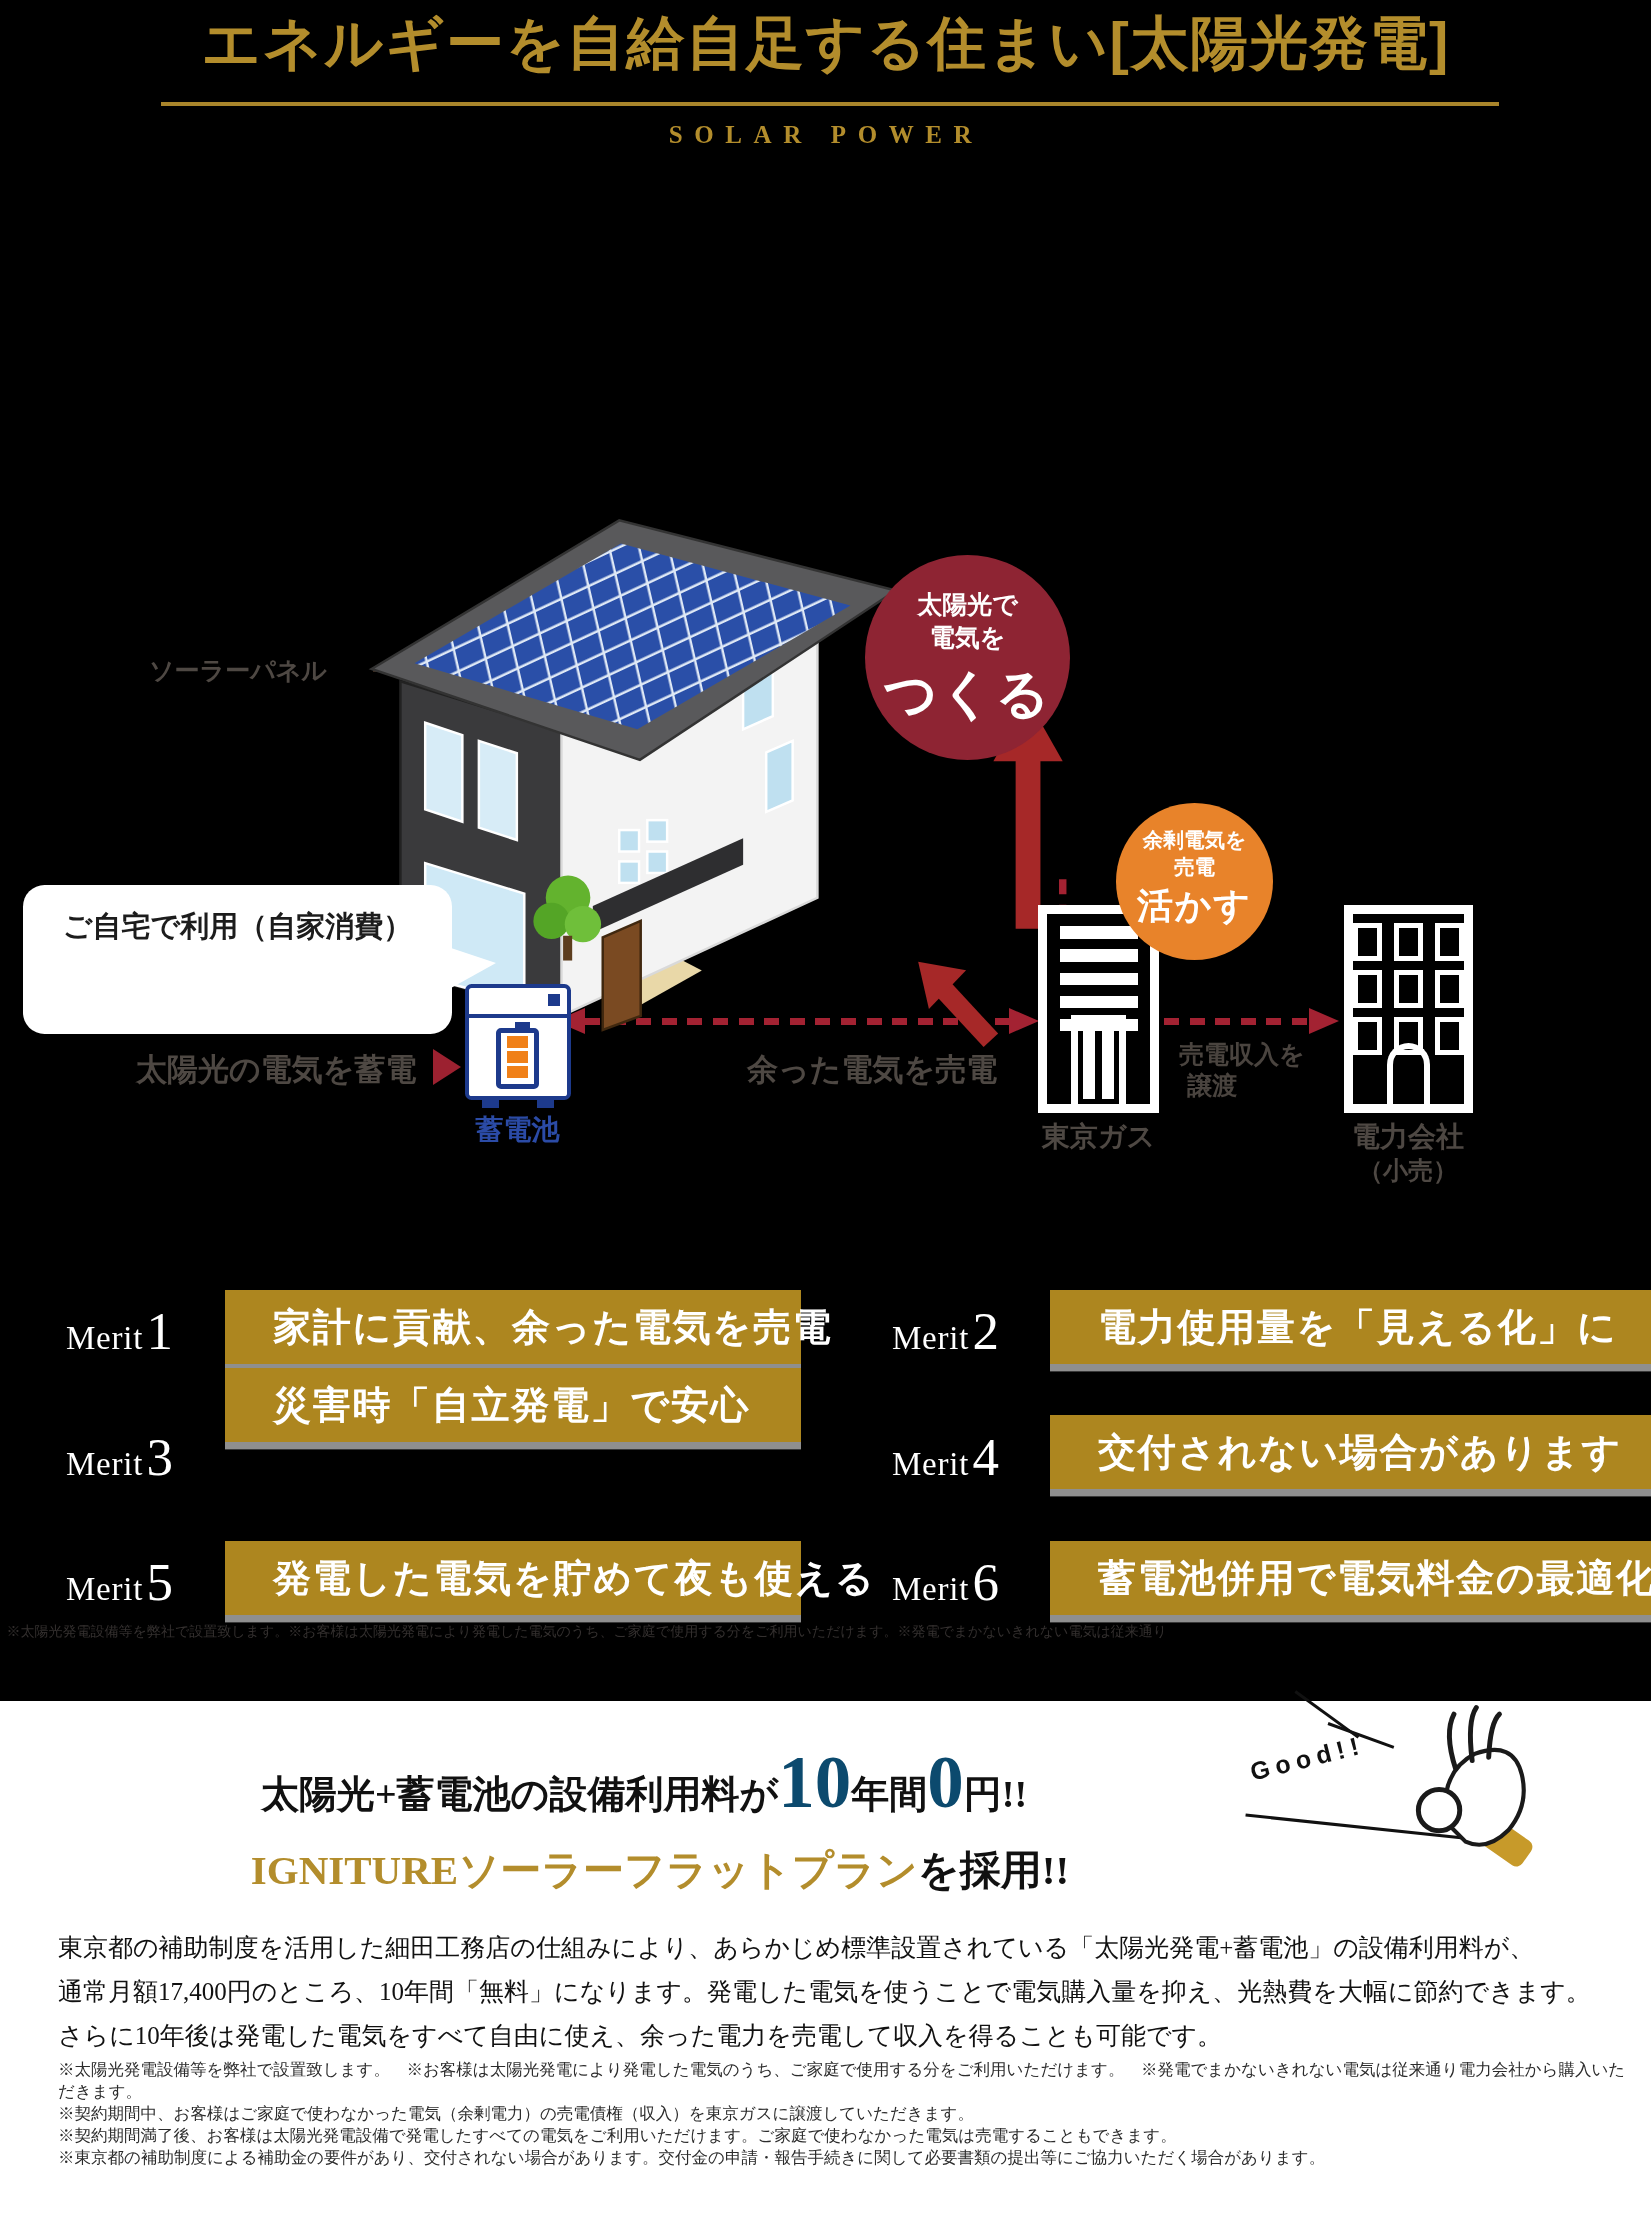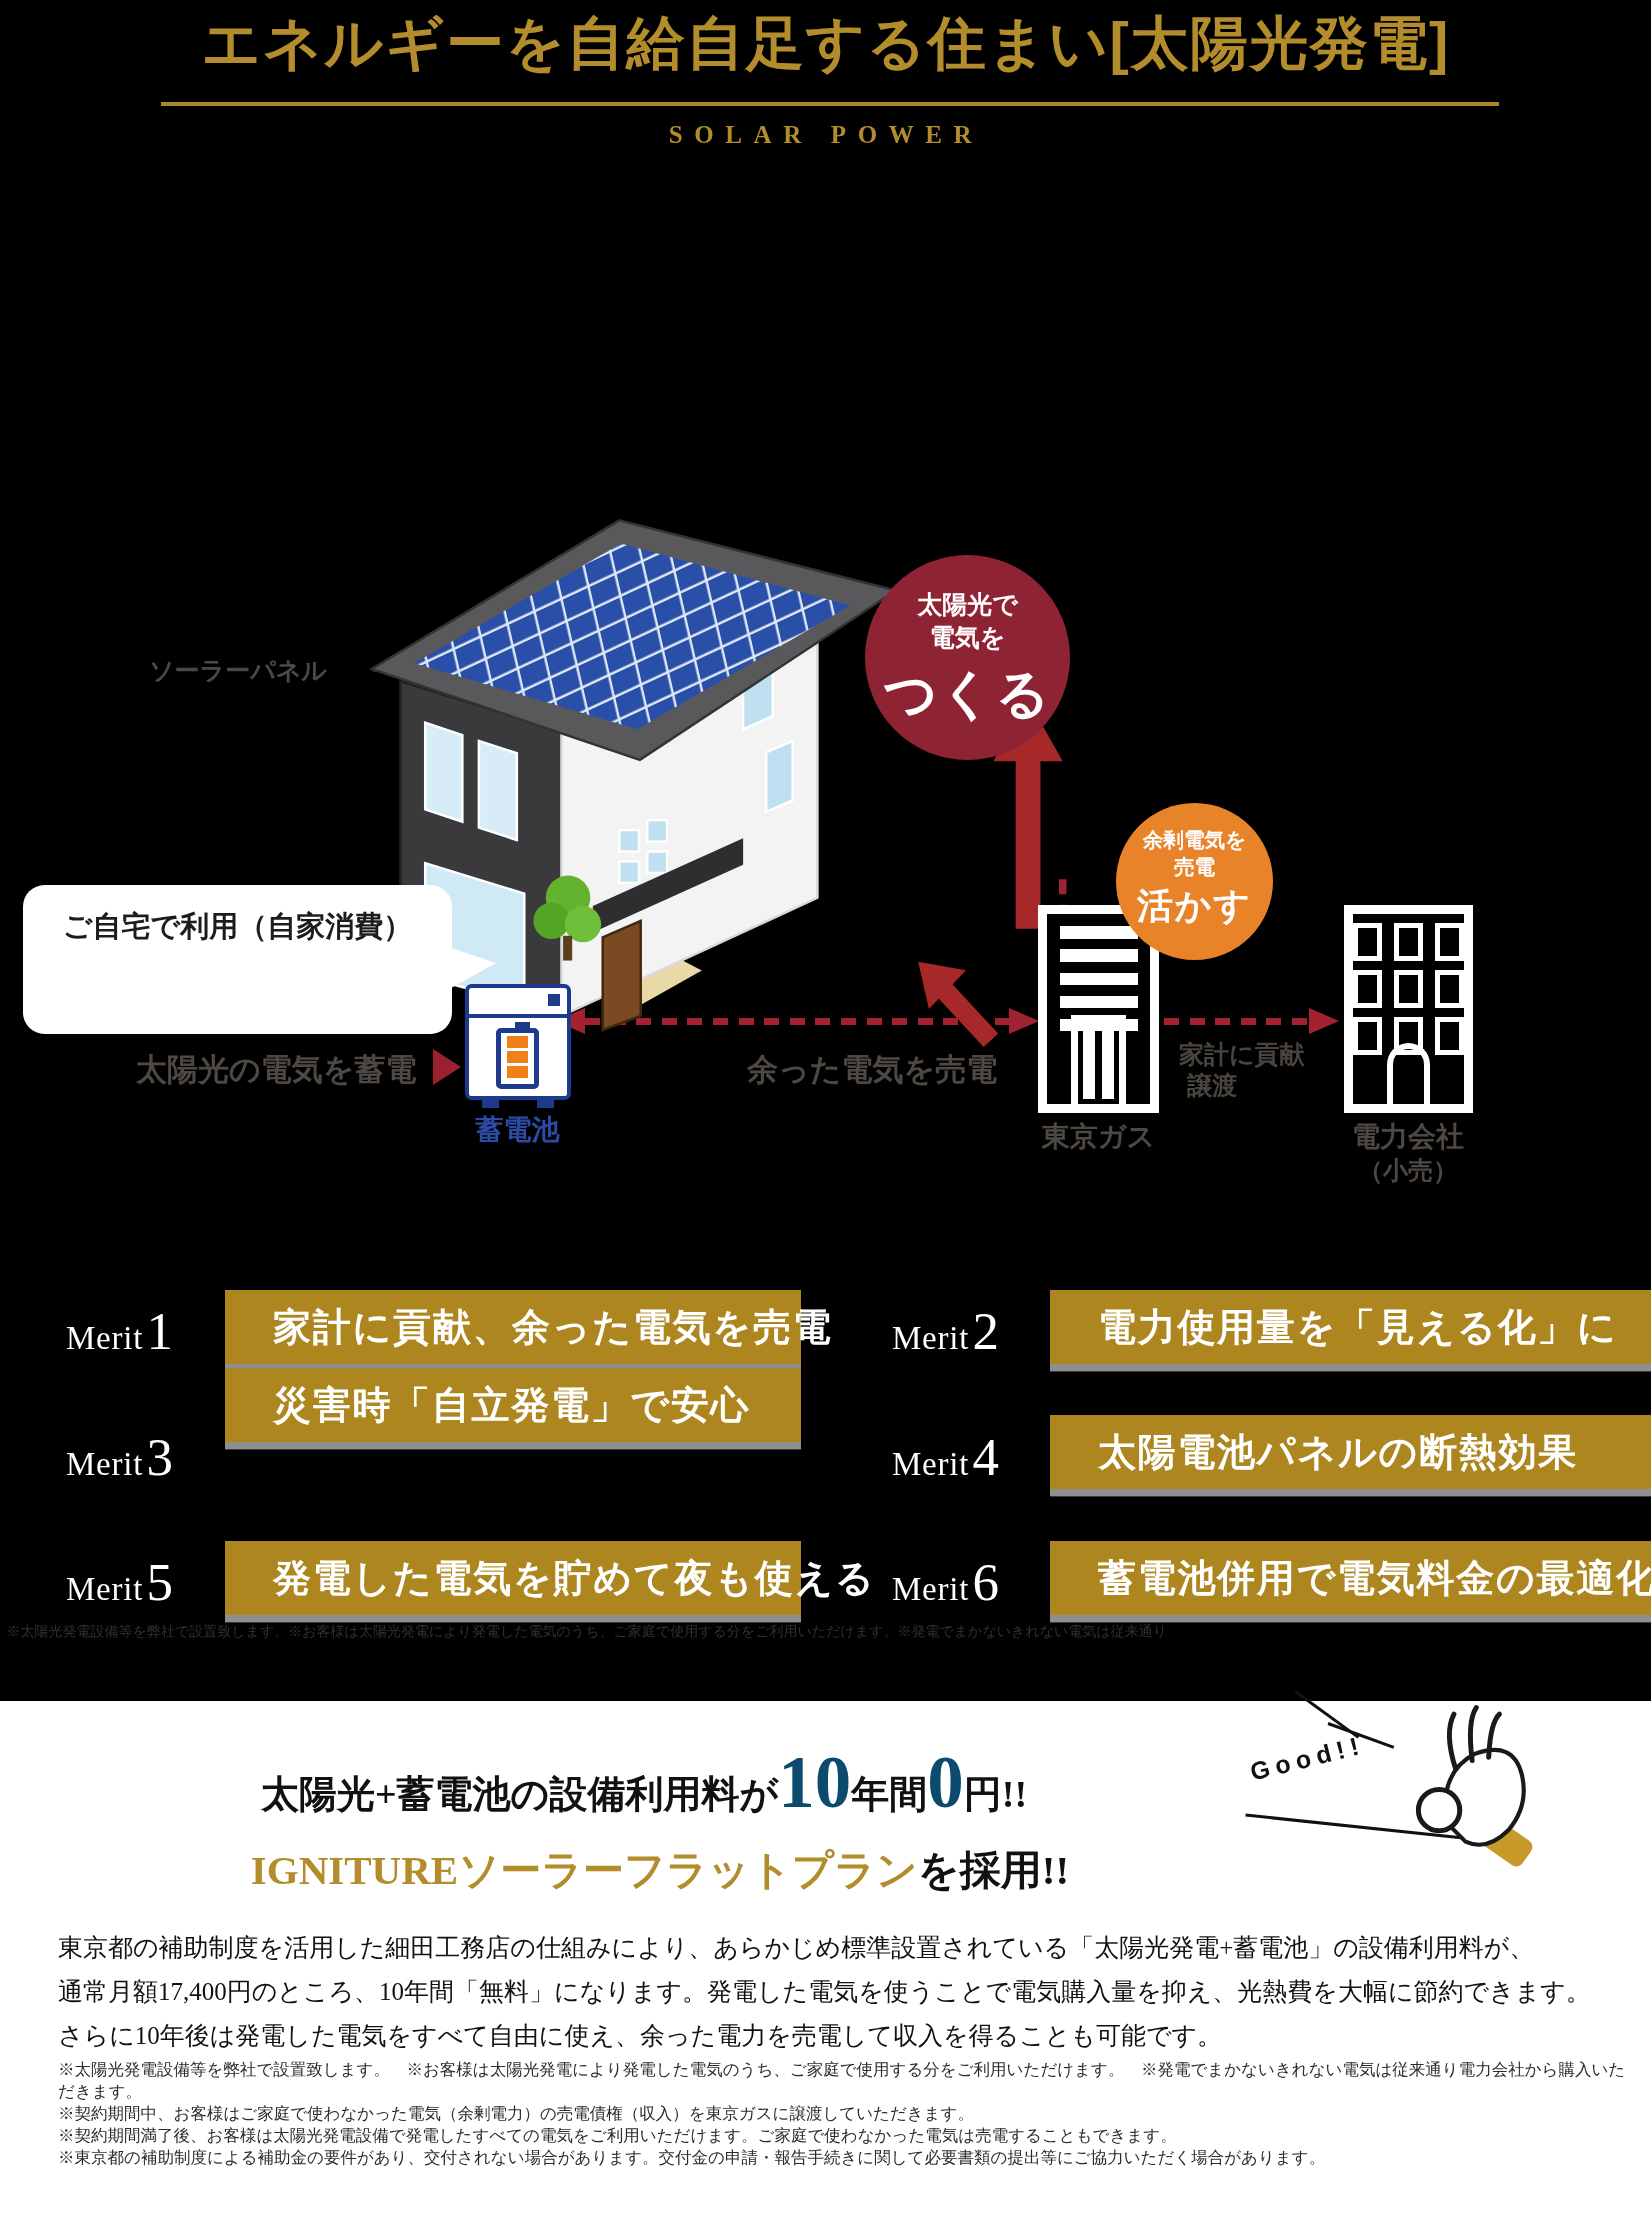--- a/index.html
+++ b/index.html
@@ -205,21 +205,21 @@
     <div class="slat"></div>
     <div class="slat"></div>
     <div class="b1-door">
         <div></div>
         <div></div>
       </div>
   </div>
   <div class="bldg-label" style="left:1034px;top:1118px;width:129px;">東京ガス</div>
 
   <div class="transfer">
-    <div>家計に貢献</div>
+    <div>売電収入を</div>
     <div class="t2">譲渡</div>
   </div>
 
   <div class="building b2">
     <div class="b2-row">
         <div class="win"></div>
         <div class="win"></div>
         <div class="win"></div>
       </div>
     <div class="b2-row">
@@ -253,21 +253,21 @@
   <div class="merit-label" style="left:33px;top:1427px;">
     <span class="mw">Merit</span><span class="mn">3</span>
   </div>
   <div class="merit-bar" style="left:225px;top:1368px;width:576px;">
     <span>災害時「自立発電」で安心</span>
   </div>
   <div class="merit-label" style="left:859px;top:1427px;">
     <span class="mw">Merit</span><span class="mn">4</span>
   </div>
   <div class="merit-bar" style="left:1050px;top:1415px;width:601px;">
-    <span>太陽電池パネルの断熱効果</span>
+    <span>交付されない場合があります</span>
   </div>
 
   <div class="merit-label" style="left:33px;top:1552px;">
     <span class="mw">Merit</span><span class="mn">5</span>
   </div>
   <div class="merit-bar" style="left:225px;top:1541px;width:576px;">
     <span>発電した電気を貯めて夜も使える</span>
   </div>
   <div class="merit-label" style="left:859px;top:1552px;">
     <span class="mw">Merit</span><span class="mn">6</span>

